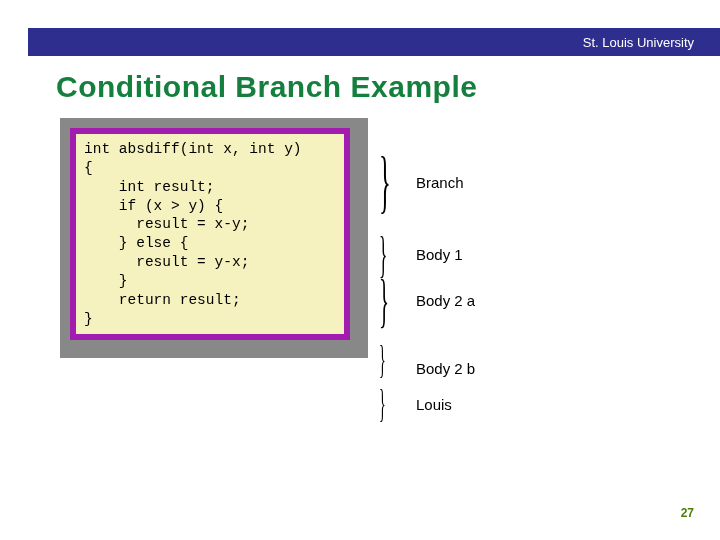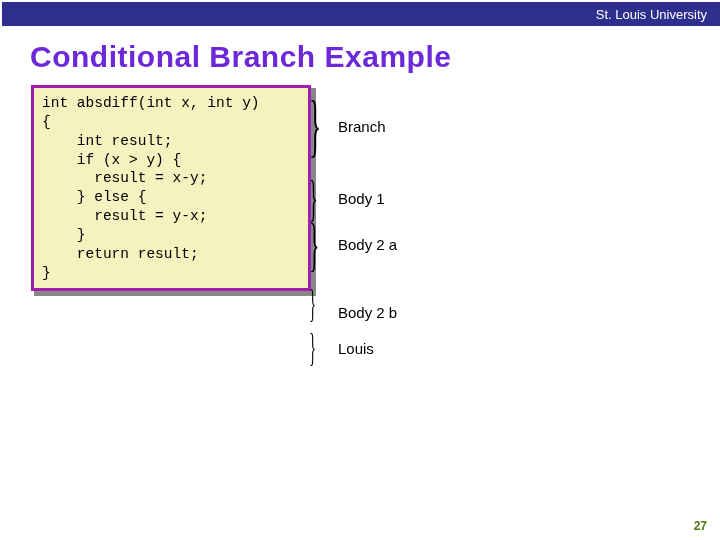--- a/index.html
+++ b/index.html
@@ -1,22 +1,22 @@
 <!DOCTYPE html>
 <html><head>
 <meta charset="utf-8">
 <style>
-  * { box-sizing: border-box; margin: 0; padding: 1px; }
+  * { box-sizing: border-box; margin: 0; padding: 14px; }
   html, body { width: 720px; height: 540px; font-family: Arial, Helvetica, sans-serif; background: #fff; overflow: hidden; }
   .topbar { width: 100%; height: 24px; background: #2e2e8f; color: #fff; font-size: 13px; display: flex; justify-content: flex-end; align-items: center; padding-right: 12px; }
-  .title { font-size: 30px; font-weight: 700; color: #6d28d9; padding: 14px 0 10px 28px; letter-spacing: 0.5px; }
+  .title { font-size: 30px; font-weight: 700; color: #15803d; padding: 14px 0 10px 28px; letter-spacing: 0.5px; }
   .content { display: flex; gap: 18px; padding: 0 8px 0 28px; }
   .codebox-wrap { position: relative; }
   .codebox-shadow { position: absolute; top: 4px; left: 4px; width: 100%; height: 100%; background: #888; z-index: 0; }
-  .codebox { position: relative; border: 3px solid #a21caf; background: #f5f2c0; padding: 6px 8px; font-family: "Courier New", monospace; font-size: 14.5px; line-height: 1.3; white-space: pre; z-index: 1; }
+  .codebox { position: relative; border: 6px solid #a21caf; background: #f5f2c0; padding: 6px 8px; font-family: "Courier New", monospace; font-size: 14.5px; line-height: 1.3; white-space: pre; z-index: 1; }
   .box-c { width: 280px; }
   .box-asm { width: 270px; }
   .asm-col { position: relative; display: flex; }
   .labels { position: relative; width: 92px; font-size: 15px; }
   .label-item { position: absolute; left: 6px; white-space: nowrap; }
   .brace { position: absolute; font-family: "Times New Roman", serif; font-size: 70px; font-weight: 100; transform: scaleX(0.35); transform-origin: left center; line-height: 0; left: -22px; }
   .pagenum { position: absolute; bottom: 6px; right: 12px; font-size: 12px; color: #4d7c0f; font-weight: bold; }
 </style>
 </head>
 <body>

